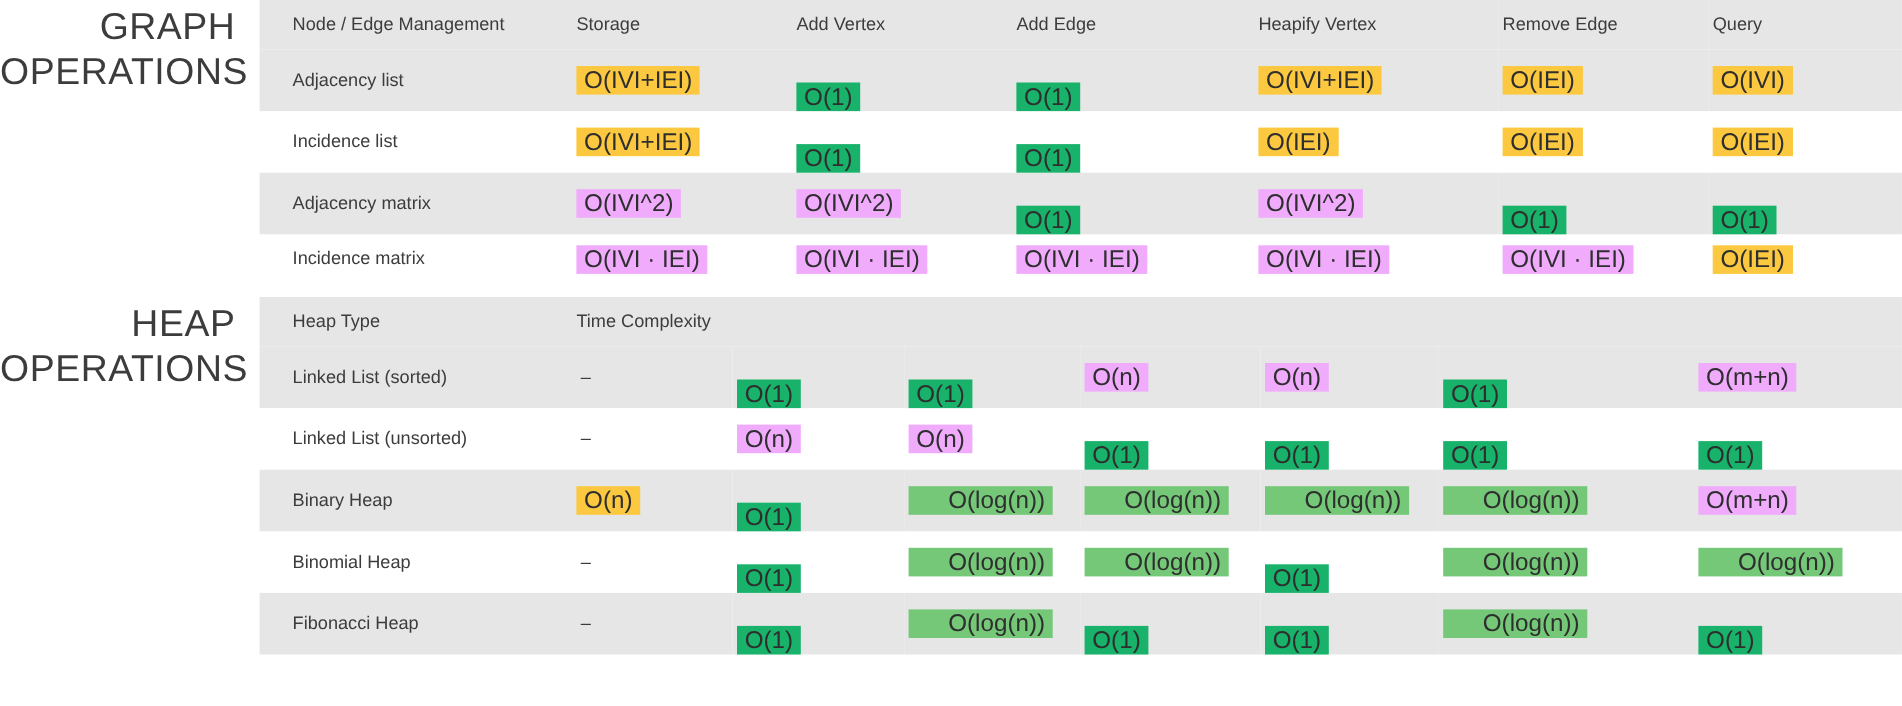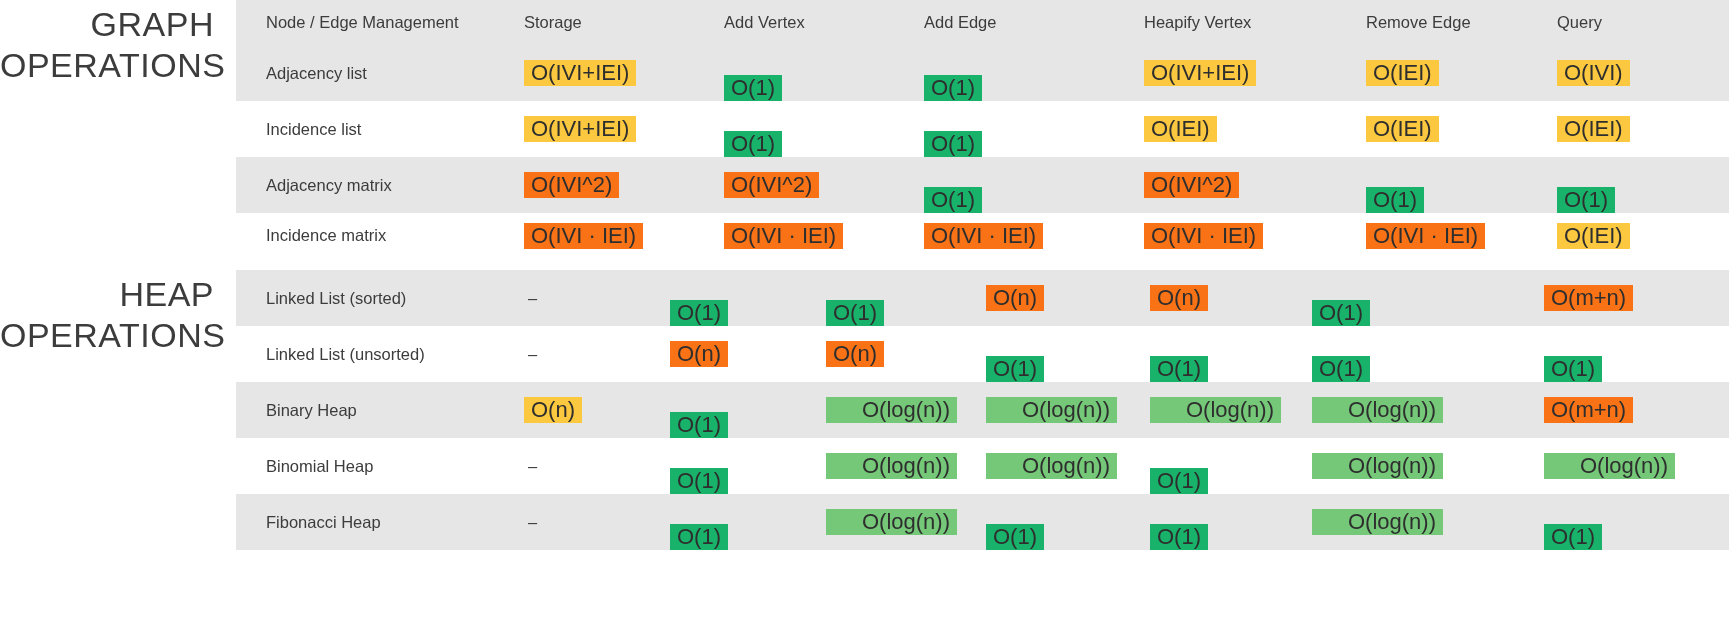--- a/index.html
+++ b/index.html
@@ -81,21 +81,21 @@
     display: inline-block;
     padding: 3px 7px 4px 7px;
     line-height: 19px;
     font-size: 22px;
     white-space: nowrap;
     color: #2e2e2e;
   }
   .chip.green  { background: #18b26a; margin-top: 30px; }
   .chip.lgreen { background: #74c878; padding-left: 36px; }
   .chip.yellow { background: #fbc83f; }
-  .chip.red    { background: #f97316; }
+  .chip.red    { background: #f0abfc; }
   .dash {
     display: inline-block;
     padding-left: 4px;
     color: #3c3c3c;
   }
 </style>
 </head>
 <body>
 
 <div class="page">
@@ -223,20 +223,24 @@
         <col style="width:284px">
         <col style="width:146px">
         <col style="width:156px">
         <col style="width:160px">
         <col style="width:164px">
         <col style="width:162px">
         <col style="width:232px">
         <col style="width:189px">
       </colgroup>
       <thead>
+        <tr class="shaded">
+          <th class="rowhead">Heap Type</th>
+          <th class="colhead" colspan="7">Time Complexity</th>
+        </tr>
       </thead>
       <tbody id="heap-body">
           <tr class="shaded">
             <td class="rowhead">Linked List (sorted)</td>
             <td>
               <span class="cellwrap"><span class="dash">–</span></span>
             </td>
             <td>
               <span class="cellwrap"><span class="chip green">O(1)</span></span>
             </td>

